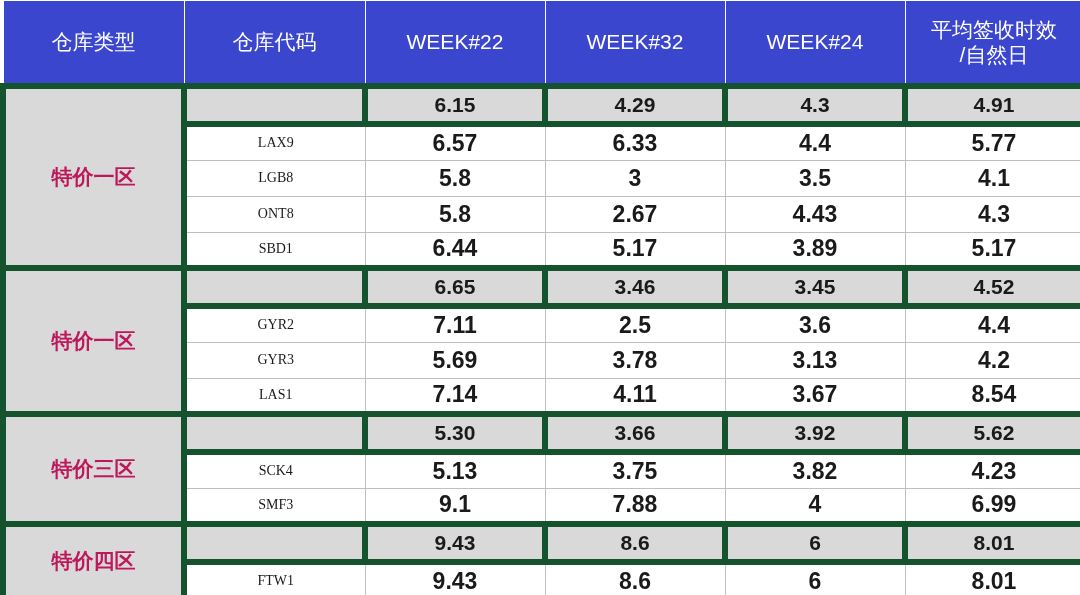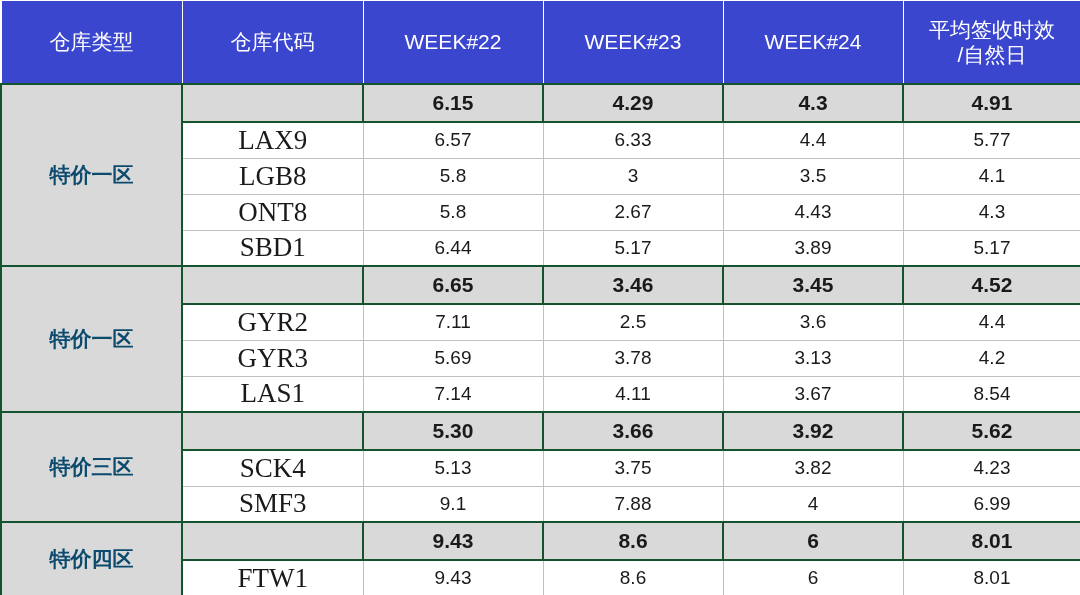--- a/index.html
+++ b/index.html
@@ -42,44 +42,45 @@
     font-weight: normal;
     height: 82px;
     line-height: 1.2;
     border: 1px solid #ffffff;
   }
   thead th .hdr-line2 {
     display: block;
   }
   td.cat {
     background: #4350e0;
-    color: #0c4a6e;
+    color: #be185d;
     font-size: 21px;
     border: 1px solid #ffffff;
     margin-left: 42px;
   }
   tr.summary td {
     background: #d9d9d9;
     font-weight: bold;
     font-size: 21px;
-    border: 2px solid #14532d;
+    border: 6px solid #14532d;
   }
   tr.detail td {
     background: #ffffff;
     border-left: 1px solid #bfbfbf;
     border-right: 1px solid #bfbfbf;
     border-top: 1px solid #bfbfbf;
     border-bottom: 1px solid #bfbfbf;
   }
   tr.detail td.code {
     font-family: "Liberation Serif", serif;
-    font-size: 27px;
+    font-size: 14px;
   }
   tr.detail td.val {
-    font-size: 19px;
+    font-size: 23px;
+    font-weight: bold;
   }
   td.blank-code {
     background: #d9d9d9;
     border: 1px solid #ffffff;
   }
   tbody tr { height: 36px; }
   tbody tr.summary { height: 38px; }
 </style>
 </head>
 <body>
@@ -91,21 +92,21 @@
       <col class="c2">
       <col class="c3">
       <col class="c4">
       <col class="c5">
   </colgroup>
   <thead>
     <tr>
       <th><span>仓库类型</span></th>
       <th><span>仓库代码</span></th>
       <th><span>WEEK#22</span></th>
-      <th><span>WEEK#23</span></th>
+      <th><span>WEEK#32</span></th>
       <th><span>WEEK#24</span></th>
       <th>
         <span>平均签收时效</span>
         <span class="hdr-line2">/自然日</span>
       </th>
     </tr>
   </thead>
   <tbody>
 
     <tr class="summary">

